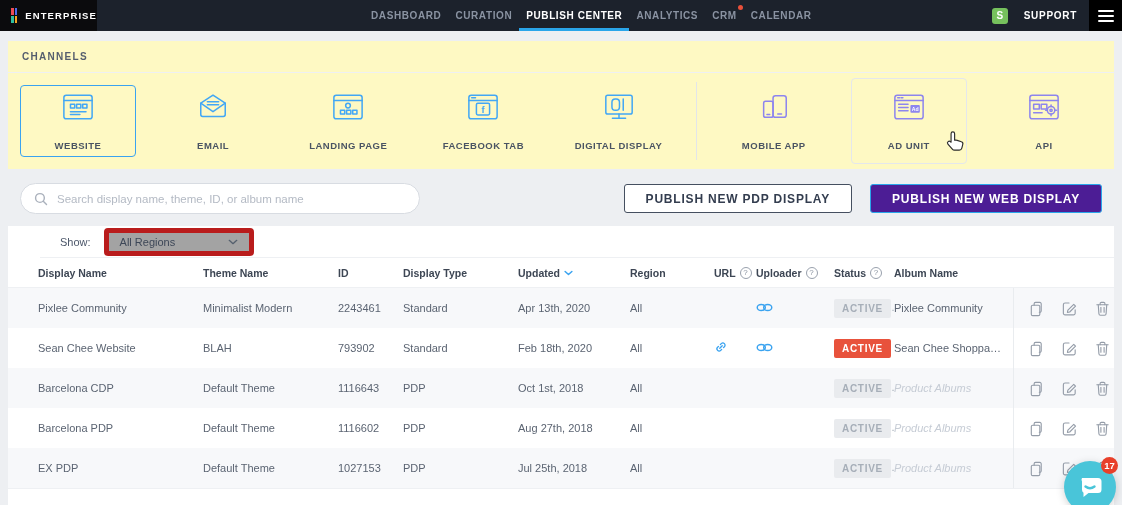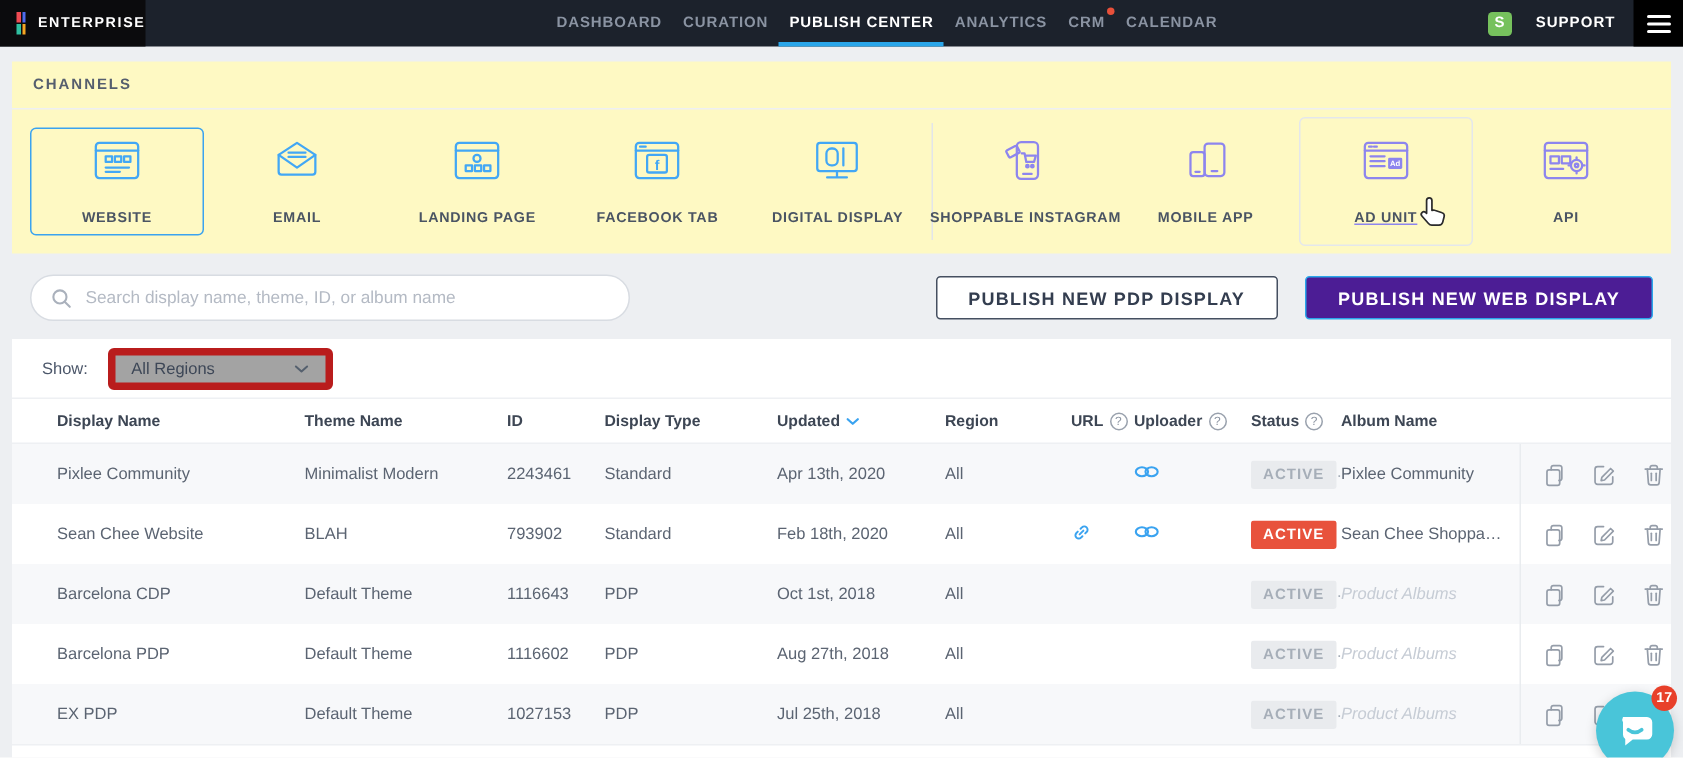--- a/index.html
+++ b/index.html
@@ -26,40 +26,40 @@
 
   
   .page { position:relative; height:474px; padding:10px 8px 0; display:flex; flex-direction:column; }
 
   
   .channels-card { background:#fef9c3; height:128px; flex:0 0 auto; }
   .channels-title { height:32px; display:flex; align-items:center; padding:0 14px; font-size:10px; font-weight:bold; letter-spacing:1.3px; color:#555e6e; border-bottom:1px solid #eef0f3; }
   .channels-row { height:95px; display:flex; align-items:center; justify-content:space-between; padding:0 12px; }
   .channel { width:116px; height:72px; display:flex; flex-direction:column; align-items:center; justify-content:center; gap:17px; border:1px solid transparent; border-radius:4px; cursor:pointer; position:relative; }
   .channel.selected { border-color:#3aa3f0; }
-  .channel.hovered { border-color:#e4e7ec; height:86px;text-decoration:underline; }
+  .channel.hovered { border-color:#e4e7ec; height:86px; }
   .channel .cico { width:38px; height:32px; }
   .channel .clabel { font-size:9.5px; font-weight:bold; letter-spacing:.5px; color:#4a5463; text-align:center; white-space:nowrap; }
   .cblue { color:#42a7f5; } .cpurple { color:#8d85ee; }
   .chan-divider { width:1px; height:78px; background:#e2e5ea; flex:0 0 auto; }
   .icon-svg { stroke:currentColor; fill:none; stroke-width:1.6; stroke-linecap:round; stroke-linejoin:round; }
 
   
   .toolbar-row { margin-top:14px; display:flex; align-items:center; height:31px; padding:0 12px; flex:0 0 auto;gap:8px; }
   .search-pill { width:400px; height:31px; background:#fff; border:1px solid #d8dce2; border-radius:16px; display:flex; align-items:center; gap:9px; padding:0 13px; }
   .search-pill svg { width:14px; height:14px; stroke:#aab1bc; fill:none; stroke-width:1.6; stroke-linecap:round; flex:0 0 auto; }
   .search-pill input { border:none; outline:none; background:transparent; flex:1; font-size:11.5px; color:#4a5463; font-family:"Liberation Sans", sans-serif; }
   .search-pill input::placeholder { color:#b4bac4; }
   .btn { height:29px; border-radius:3px; font-size:12px; font-weight:bold; letter-spacing:.8px; display:flex; align-items:center; padding:0 21px; cursor:pointer; font-family:"Liberation Sans", sans-serif; }
   .btn-outline { background:#fff; border:1px solid #454f60; color:#333d4f; margin-left:auto; }
   .btn-primary { background:#4c1d95; border:1px solid #2aa6ea; color:#fff; margin-left:10px; }
 
   
   .table-card { margin-top:12px; background:#fff; flex:1; display:flex; flex-direction:column; }
-  .filter-row { height:40px; display:flex; align-items:center; gap:13px; padding:0 20px; border-bottom:1px solid #eef0f3; flex:0 0 auto; }
+  .filter-row { height:32px; display:flex; align-items:center; gap:13px; padding:0 20px; border-bottom:1px solid #eef0f3; flex:0 0 auto;margin-left:32px; }
   .show-label { font-size:11px; color:#4c576a; }
   .region-select { width:150px; height:28px; border:5px solid #b91c1c; border-radius:4px; background:#a3a3a3; display:flex; align-items:center; justify-content:space-between; padding:7px 11px; cursor:pointer; }
   .region-select .sel-val { font-size:11px; color:#3d4757; }
   .chev { width:10px; height:6px; stroke:#55606e; fill:none; stroke-width:1.6; stroke-linecap:round; stroke-linejoin:round; }
 
   .tgrid { display:grid; grid-template-columns:165px 135px 65px 115px 112px 84px 42px 78px 60px 119px 1fr; align-items:center; padding-left:30px; }
   .thead { height:30px; border-bottom:1px solid #eef0f3; flex:0 0 auto; }
   .th { font-size:10.5px; font-weight:bold; color:#3d4654; display:flex; align-items:center; gap:4px; }
   .sort-chev { width:9px; height:6px; stroke:#3aa3f0; fill:none; stroke-width:2; stroke-linecap:round; stroke-linejoin:round; }
   .help { width:12px; height:12px; border:1px solid #99a1ad; border-radius:50%; color:#8a93a0; font-size:8px; font-weight:normal; display:inline-flex; align-items:center; justify-content:center; cursor:pointer; }
@@ -272,26 +272,20 @@
           </svg>
         <span class="clabel">FACEBOOK TAB</span>
       </div>
       <div class="channel cblue">
         <svg class="cico icon-svg">
             <use href="#c-disp"></use>
           </svg>
         <span class="clabel">DIGITAL DISPLAY</span>
       </div>
       <div class="chan-divider"></div>
-      <div class="channel cpurple">
-        <svg class="cico icon-svg">
-            <use href="#c-insta"></use>
-          </svg>
-        <span class="clabel">SHOPPABLE INSTAGRAM</span>
-      </div>
       <div class="channel cpurple">
         <svg class="cico icon-svg">
             <use href="#c-mobile"></use>
           </svg>
         <span class="clabel">MOBILE APP</span>
       </div>
       <div class="channel hovered cpurple">
         <svg class="cico icon-svg">
             <use href="#c-adunit"></use>
           </svg>

